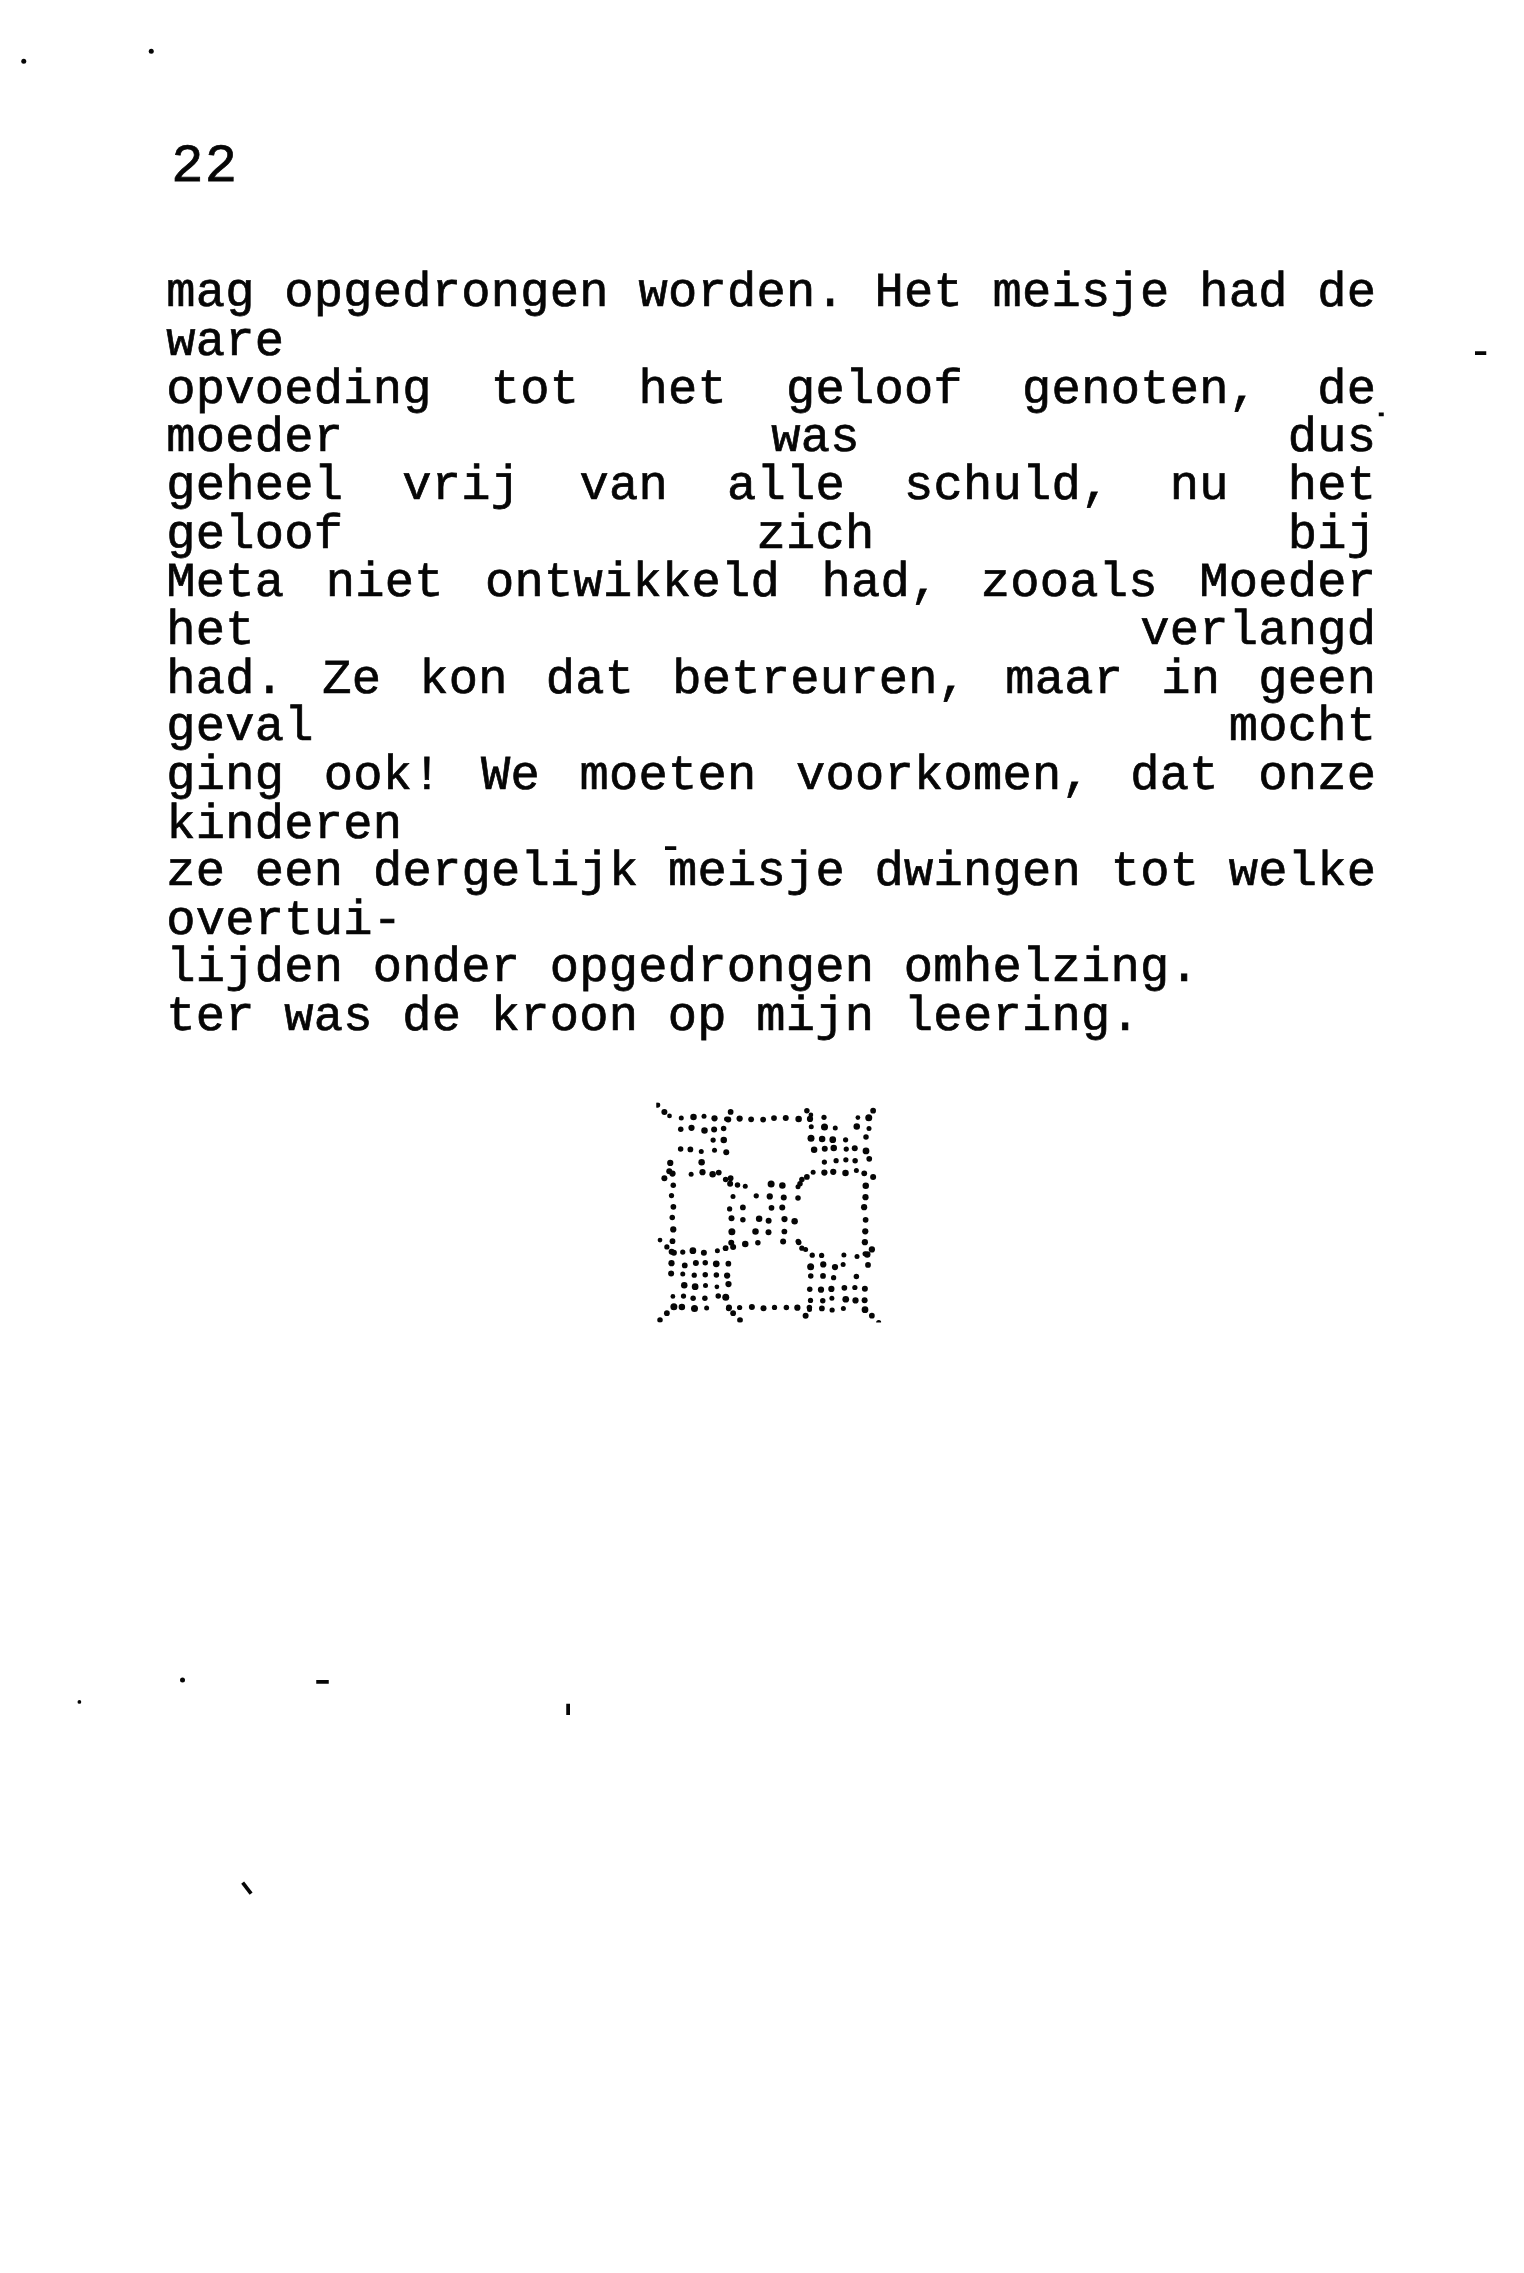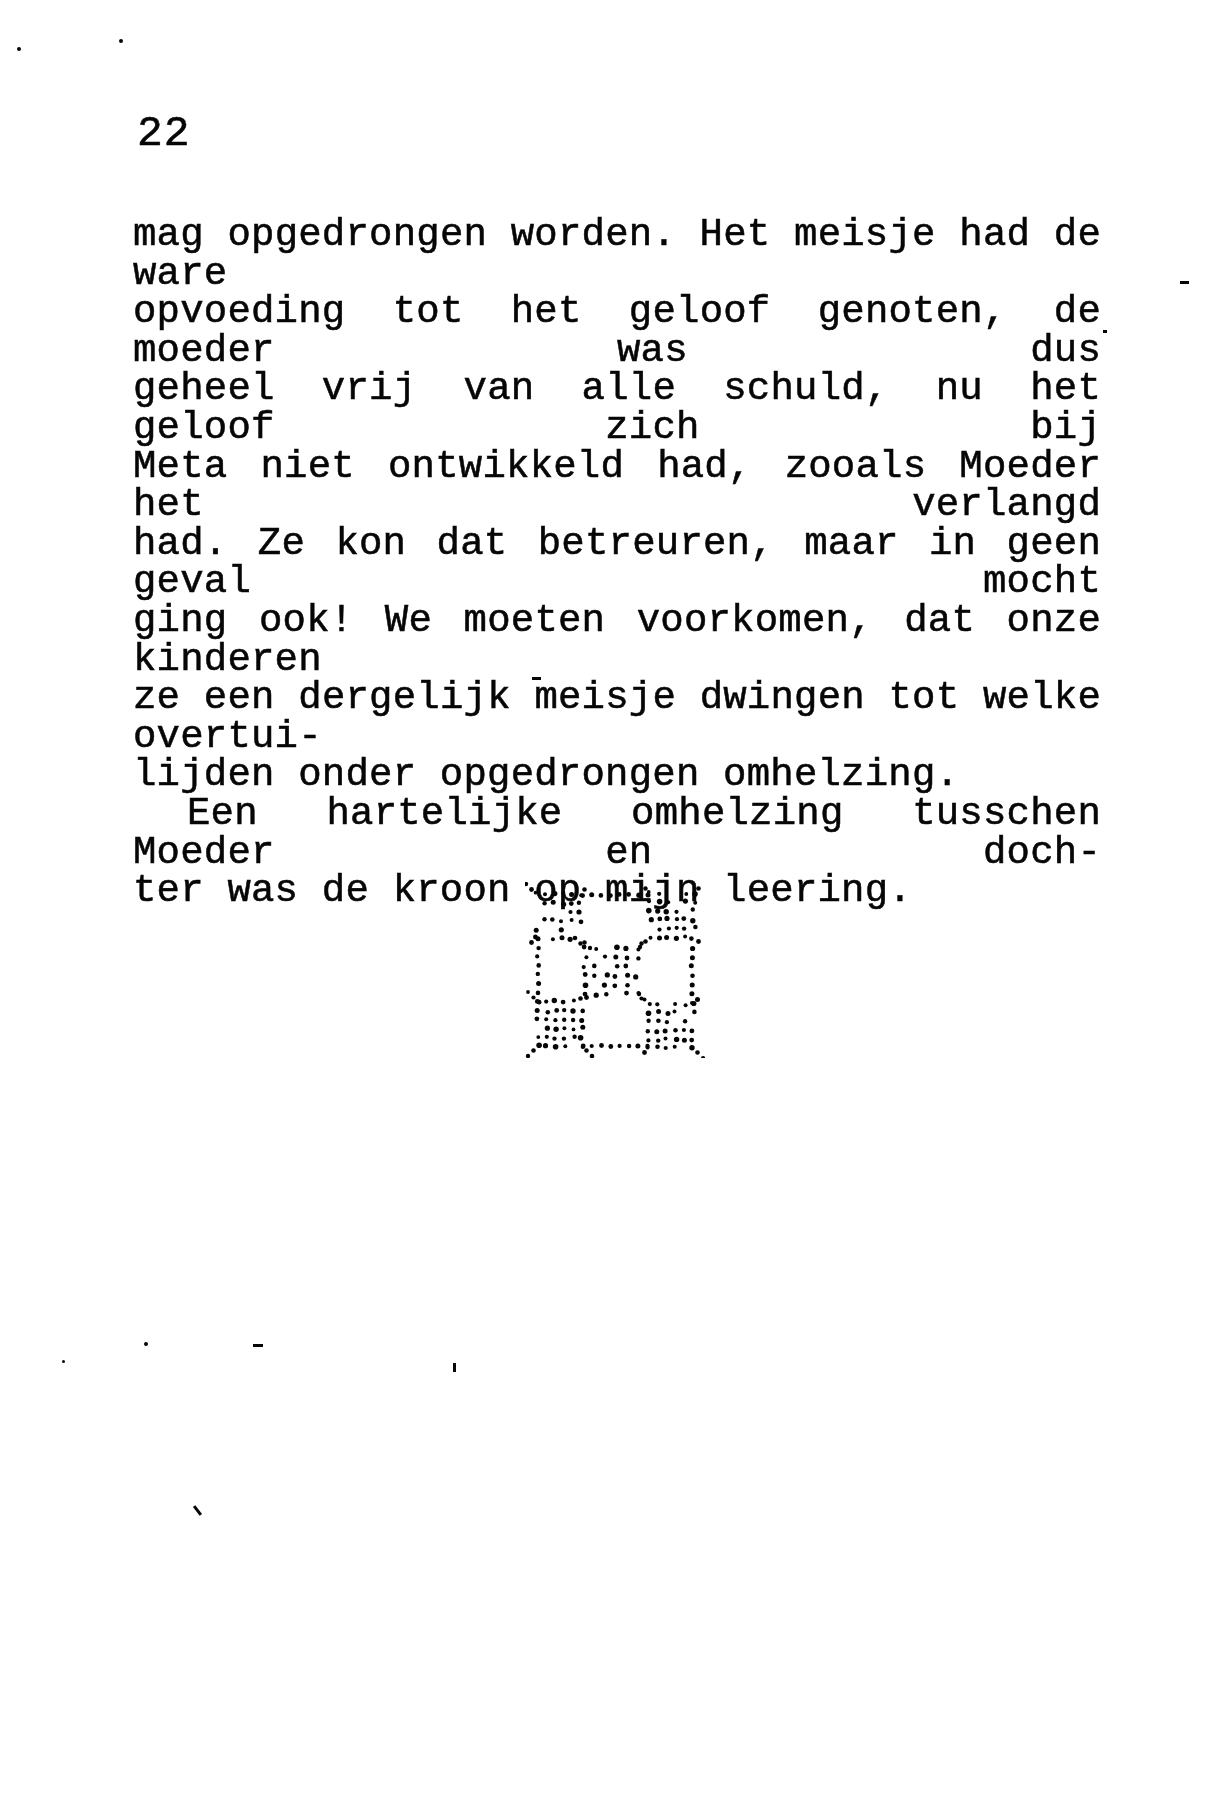--- a/index.html
+++ b/index.html
@@ -64,21 +64,20 @@
 
   <div class="bodytext">
       <div class="line justify">mag opgedrongen worden. Het meisje had de ware</div>
       <div class="line justify">opvoeding tot het geloof genoten, de moeder was dus</div>
       <div class="line justify">geheel vrij van alle schuld, nu het geloof zich bij</div>
       <div class="line justify">Meta niet ontwikkeld had, zooals Moeder het verlangd</div>
       <div class="line justify">had. Ze kon dat betreuren, maar in geen geval mocht</div>
       <div class="line justify">ging ook! We moeten voorkomen, dat onze kinderen</div>
       <div class="line justify">ze een dergelijk meisje dwingen tot welke overtui-</div>
       <div class="line">lijden onder opgedrongen omhelzing.</div>
-      <div class="line justify" style="text-indent: 54px;">Een hartelijke omhelzing tusschen Moeder en doch-</div>
       <div class="line">ter was de kroon op mijn leering.</div>
     </div>
 
   <svg class="ornament" viewBox="0 0 180 176" aria-hidden="true">
       <circle cx="10.6" cy="10.7" r="1.9"></circle>
       <circle cx="11.2" cy="48.3" r="2.5"></circle>
       <circle cx="10.4" cy="55.0" r="2.4"></circle>
       <circle cx="20.0" cy="12.3" r="2.0"></circle>
       <circle cx="19.6" cy="21.3" r="2.2"></circle>
       <circle cx="19.5" cy="37.2" r="2.2"></circle>

